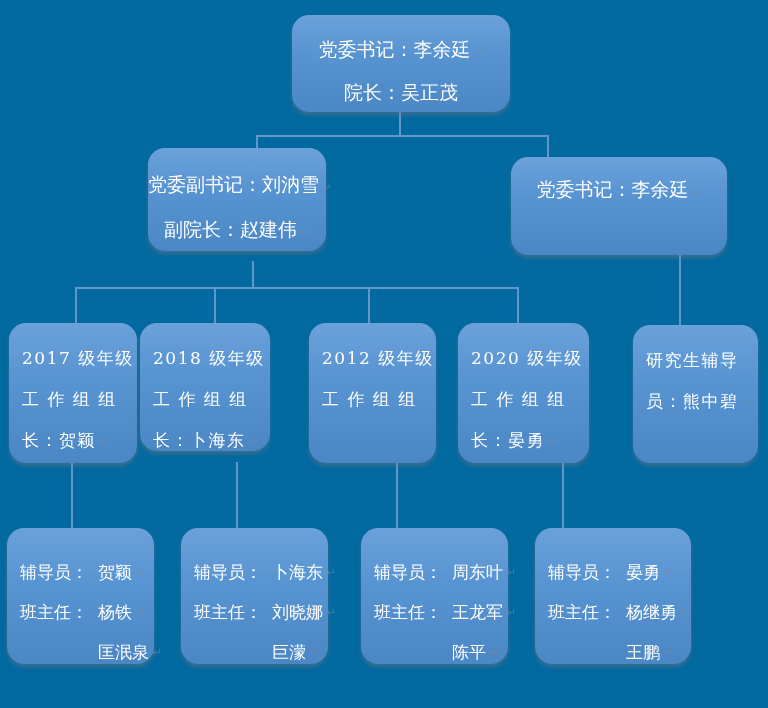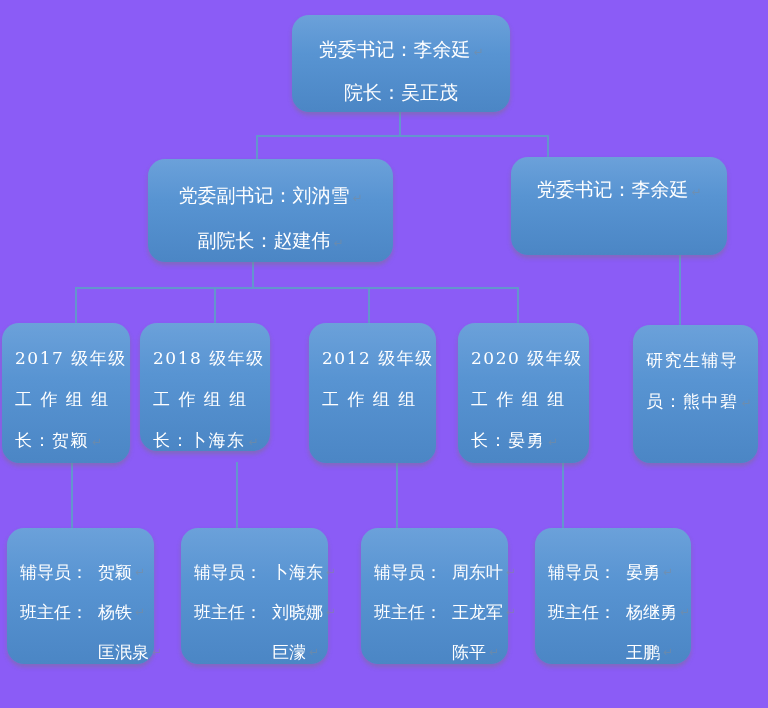--- a/index.html
+++ b/index.html
@@ -1,20 +1,20 @@
 <!DOCTYPE html>
 <html><head>
 <meta charset="utf-8">
 <style>
   * { margin:0; padding:0; box-sizing:border-box; }
   html,body { background:#ffffff; }
   .canvas {
     position:relative;
     width:768px; height:708px;
-    background:#8b5cf6;
+    background:#0369a1;
     font-family:"DejaVu Serif","Liberation Serif",serif;
     overflow:hidden;
   }
   
   .line {
     position:absolute;
     background:#6396cd;
   }
   .v { width:2px; }
   .h { height:2px; }
@@ -72,30 +72,30 @@
   <div class="line v" style="left:71px;top:462px;height:66px"></div>
   <div class="line v" style="left:236px;top:462px;height:66px"></div>
   <div class="line v" style="left:396px;top:462px;height:66px"></div>
   <div class="line v" style="left:562px;top:462px;height:66px"></div>
 
   <div class="box lvl12 b-l1" style="left:292px;top:15px;width:218px;height:97px">
     <div class="ln"><span>党委书记：李余廷</span><span class="mark">↵</span></div>
     <div class="ln"><span>院长：吴正茂</span></div>
   </div>
 
-  <div class="box lvl12 b-l2l" style="left:148px;top:159px;width:245px;height:103px">
+  <div class="box lvl12 b-l2l" style="left:148px;top:148px;width:178px;height:103px">
     <div class="ln"><span>党委副书记：刘汭雪</span><span class="mark">↵</span></div>
     <div class="ln"><span>副院长：赵建伟</span><span class="mark">↵</span></div>
   </div>
 
   <div class="box lvl12 b-l2r" style="left:511px;top:157px;width:216px;height:98px">
     <div class="ln"><span>党委书记：李余廷</span><span class="mark">↵</span></div>
   </div>
 
-  <div class="box lvl3" style="left:2px;top:323px;width:128px;height:140px">
+  <div class="box lvl3" style="left:9px;top:323px;width:128px;height:140px">
     <div class="ln"><span>2017 级年级</span></div>
     <div class="ln"><span>工 作 组 组</span></div>
     <div class="ln"><span>长：贺颖</span><span class="mark">↵</span></div>
   </div>
 
   <div class="box lvl3" style="left:140px;top:323px;width:130px;height:128px">
     <div class="ln"><span>2018 级年级</span></div>
     <div class="ln"><span>工 作 组 组</span></div>
     <div class="ln"><span>长：卜海东</span><span class="mark">↵</span></div>
   </div>

